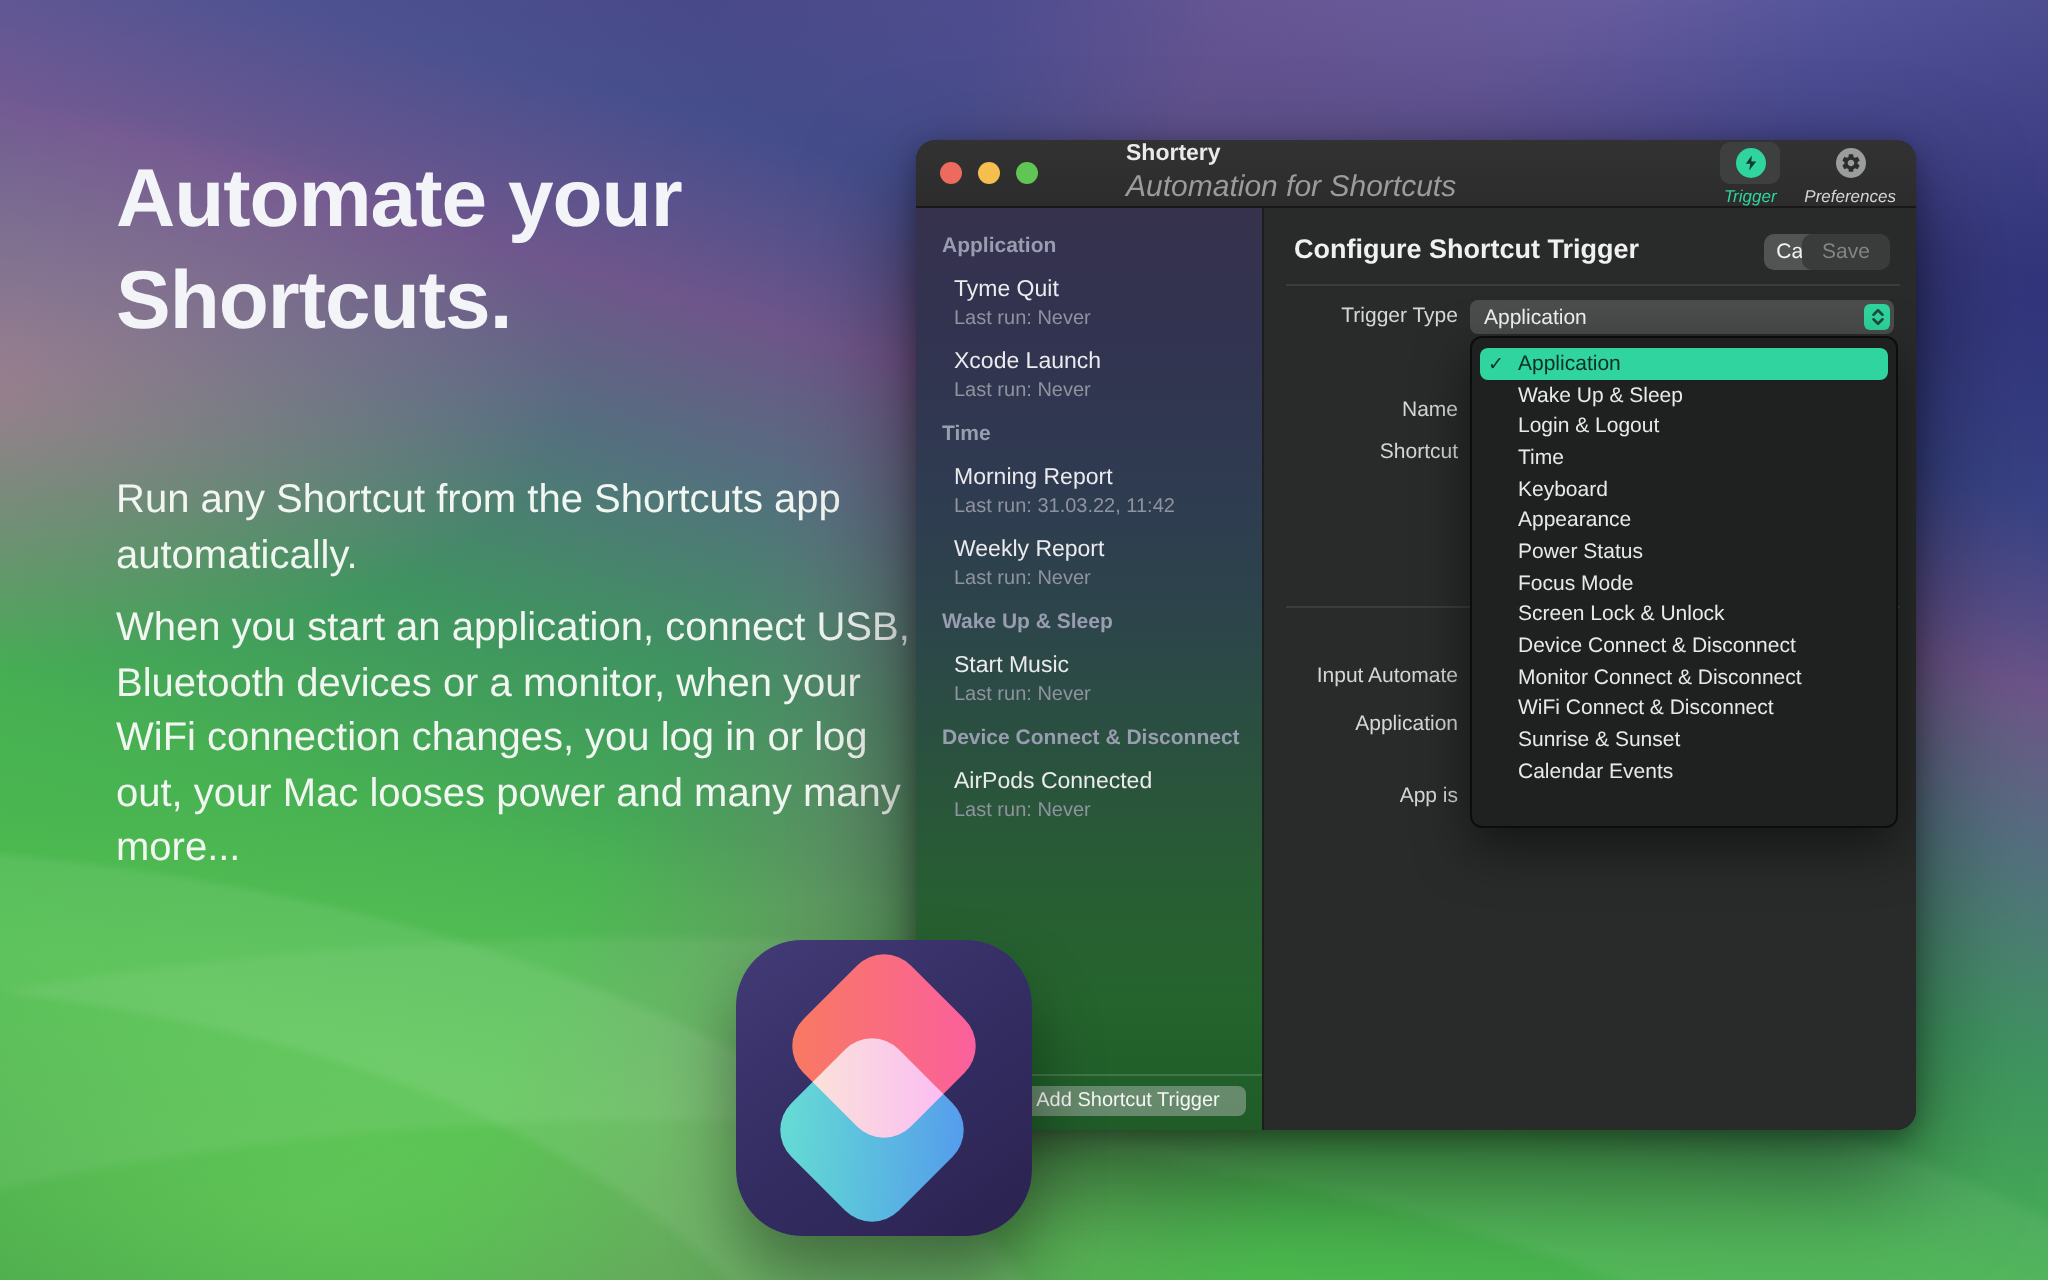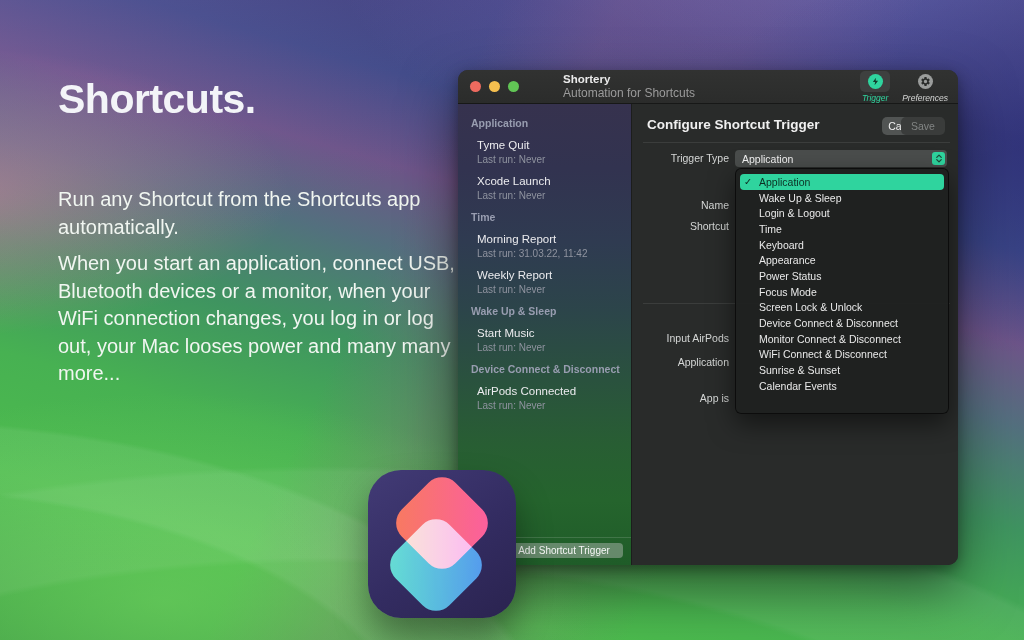--- a/index.html
+++ b/index.html
@@ -36,21 +36,21 @@
   
   .titlebar{position:relative;height:33px;display:flex;align-items:center;
     background:linear-gradient(#313231,#2b2c2b);border-bottom:1px solid #171817;gap:30px;}
   .lights{display:flex;gap:8px;margin-left:12px;}
   .light{width:11px;height:11px;border-radius:50%;}
   .light.red{background:var(--traffic-red);}
   .light.yellow{background:var(--traffic-yellow);}
   .light.green{background:var(--traffic-green);}
   .titles{margin-left:14px;line-height:1;}
   .wtitle{font-size:11.5px;font-weight:700;color:#eaeaea;}
-  .wsub{font-size:12px;color:#9b9b9b;margin-top:2px;}
+  .wsub{font-size:15px;color:#9b9b9b;margin-top:2px;font-style:italic;}
   .toolbar{margin-left:auto;margin-right:10px;display:flex;gap:12px;align-items:center;font-style:italic;}
   .tab{display:flex;flex-direction:column;align-items:center;cursor:default;}
   .tab .iconwrap{width:30px;height:21px;border-radius:5px;display:flex;align-items:center;justify-content:center;}
   .tab.selected .iconwrap{background:#3e403f;}
   .circ{width:15px;height:15px;border-radius:50%;display:flex;align-items:center;justify-content:center;}
   .circ.bolt{background:var(--accent);}
   .circ.gear{background:#9b9d9c;}
   .tab .lbl{font-size:8.5px;margin-top:1px;color:#d4d5d4;}
   .tab.selected .lbl{color:var(--accent);}
 
@@ -112,20 +112,21 @@
   <div class="bg-layer bg-navy"></div>
   <div class="bg-layer bg-pink"></div>
   <div class="bg-layer bg-mauve"></div>
   <div class="bg-layer bg-greenlight"></div>
   <div class="bg-layer bg-arc1"></div>
   <div class="bg-layer bg-arc2"></div>
   <div class="bg-layer bg-topwedge"></div>
 
   <div class="hero">
     <h1>
+      <span style="display:block">Automate your</span>
       <span style="display:block">Shortcuts.</span>
     </h1>
     <p class="p1">Run any Shortcut from the Shortcuts app automatically.</p>
     <p class="p2">When you start an application, connect USB, Bluetooth devices or a monitor, when your WiFi connection changes, you log in or log out, your Mac looses power and many many more...</p>
   </div>
 
   <div class="appwin">
 
     <div class="titlebar">
       <div class="lights">
@@ -224,21 +225,21 @@
           <span class="stepper">
             <svg width="8" height="9" viewBox="0 0 10 12">
                 <path d="M2 4.5 L5 1.5 L8 4.5 M2 7.5 L5 10.5 L8 7.5" stroke="#1d4a3a" stroke-width="1.7" fill="none" stroke-linecap="round" stroke-linejoin="round"></path>
               </svg>
           </span>
         </div>
 
         <div class="flabel" style="top:94px">Name</div>
         <div class="flabel" style="top:115px">Shortcut</div>
         <div class="hdiv" style="top:199px"></div>
-        <div class="flabel" style="top:227px">Input AirPods</div>
+        <div class="flabel" style="top:227px">Input Automate</div>
         <div class="flabel" style="top:251px">Application</div>
         <div class="flabel" style="top:287px">App is</div>
 
         <div class="menu">
           <div class="mi selected">
             <span class="chk"></span>
             <span>Application</span>
           </div>
           <div class="mi">
             <span class="chk"></span>

